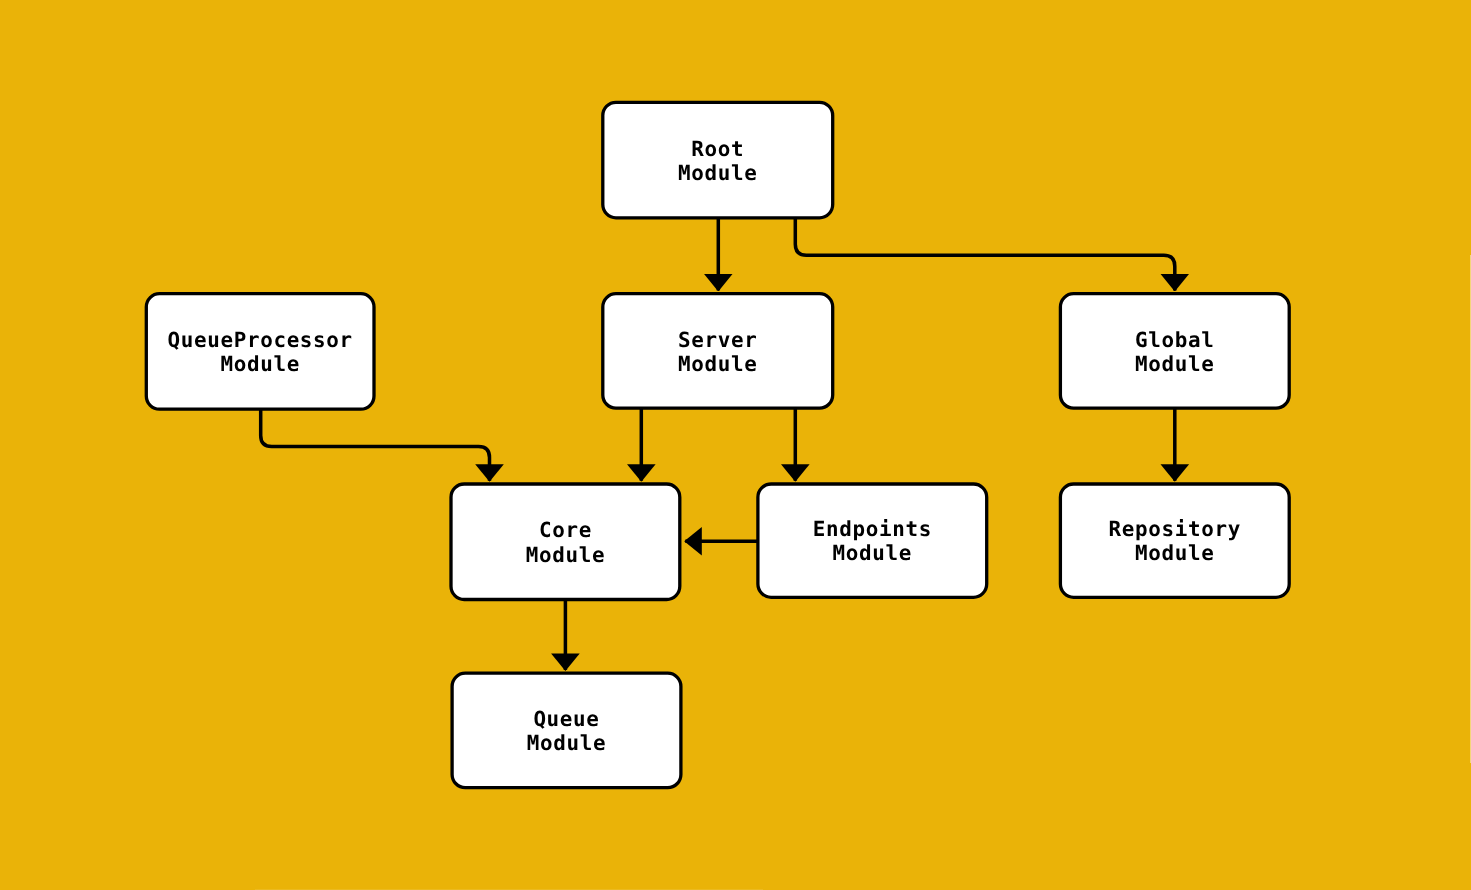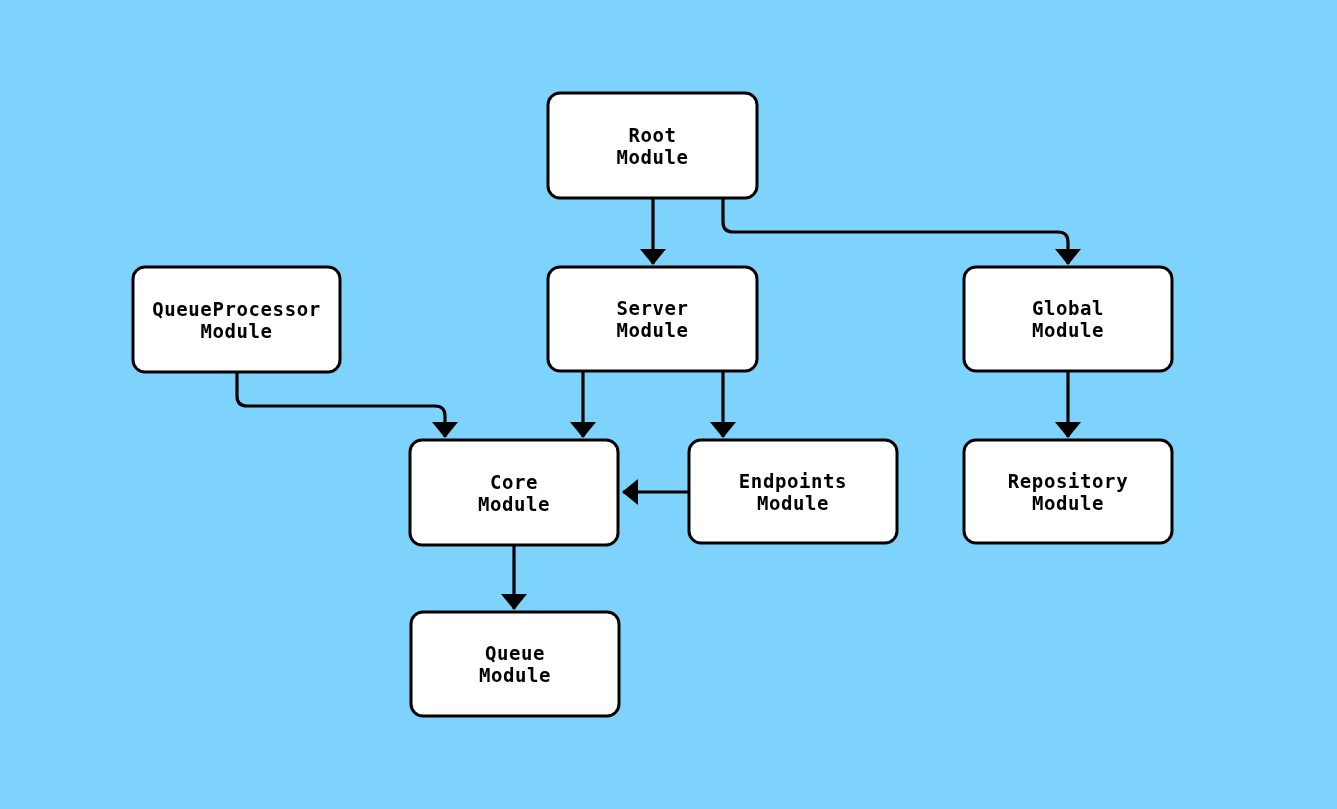--- a/index.html
+++ b/index.html
@@ -4,21 +4,21 @@
 <style>
   html, body {
     margin: 0;
     padding: 0;
     background: #ffffff;
   }
   .stage {
     position: relative;
     width: 1337px;
     height: 809px;
-    background: #7dd3fc;
+    background: #eab308;
     overflow: hidden;
     font-family: "DejaVu Sans Mono", "Liberation Mono", monospace;
   }
   svg text {
     font-family: "DejaVu Sans Mono", "Liberation Mono", monospace;
     font-weight: bold;
     font-size: 19px;
     letter-spacing: 0.6px;
   }
   .node-rect {

